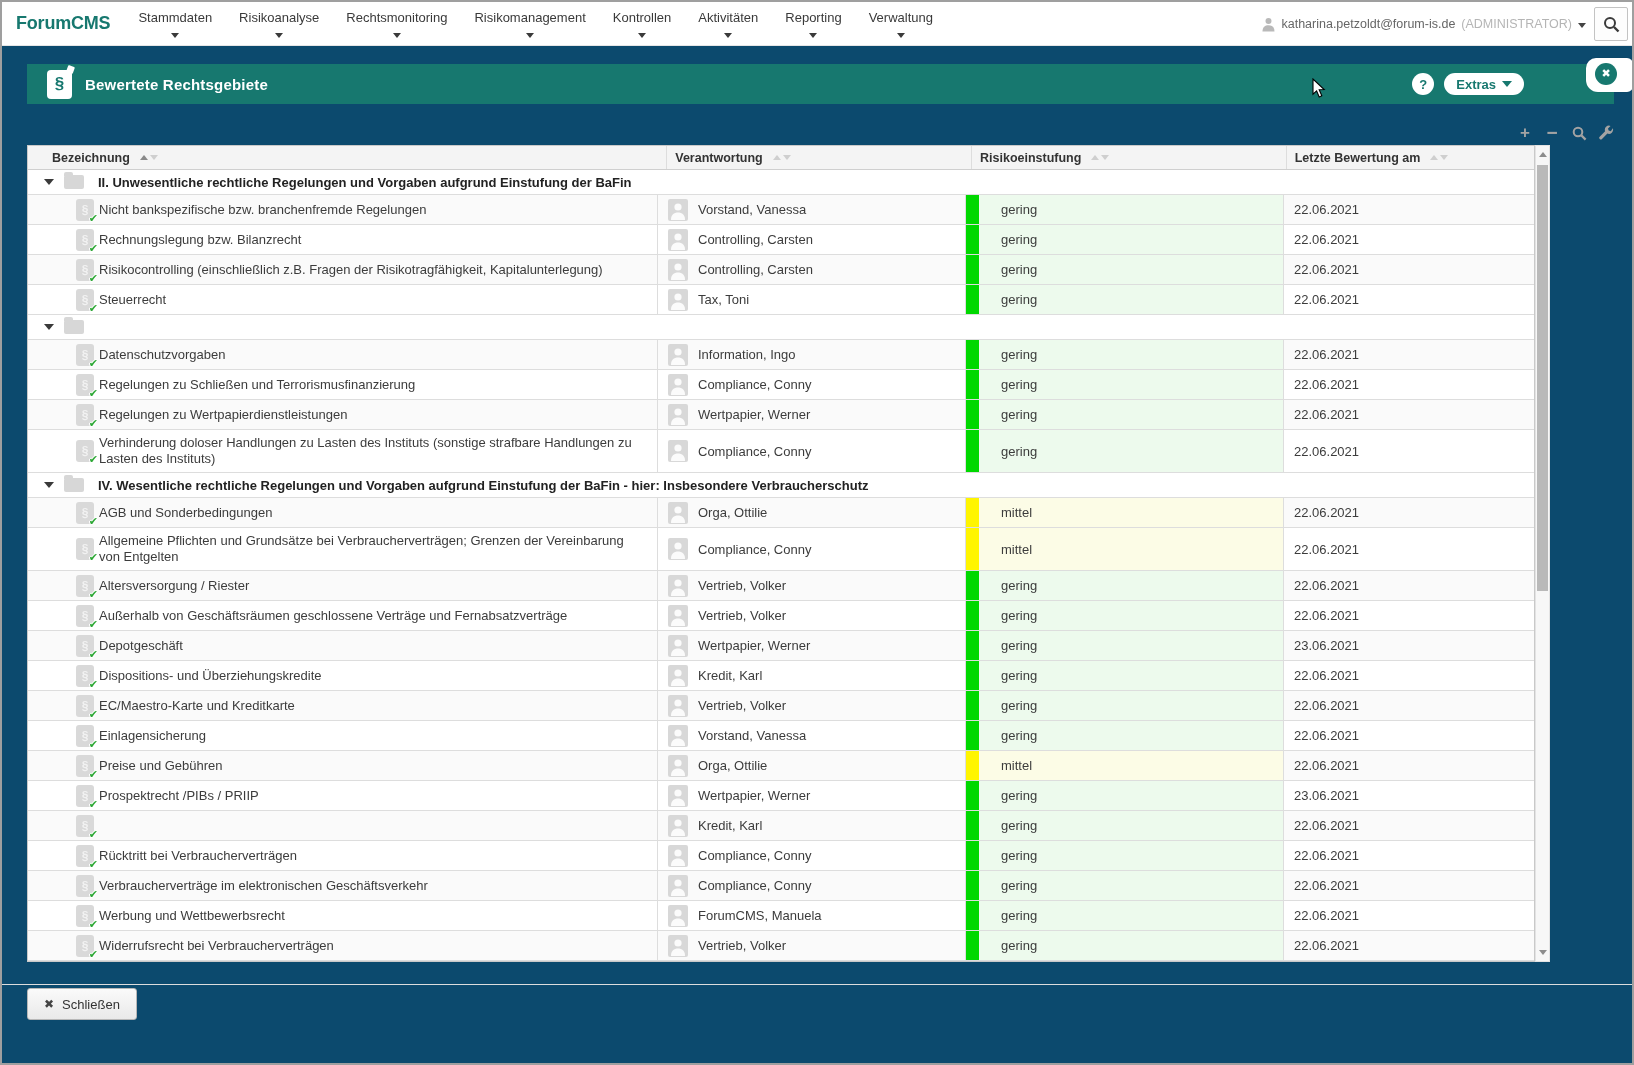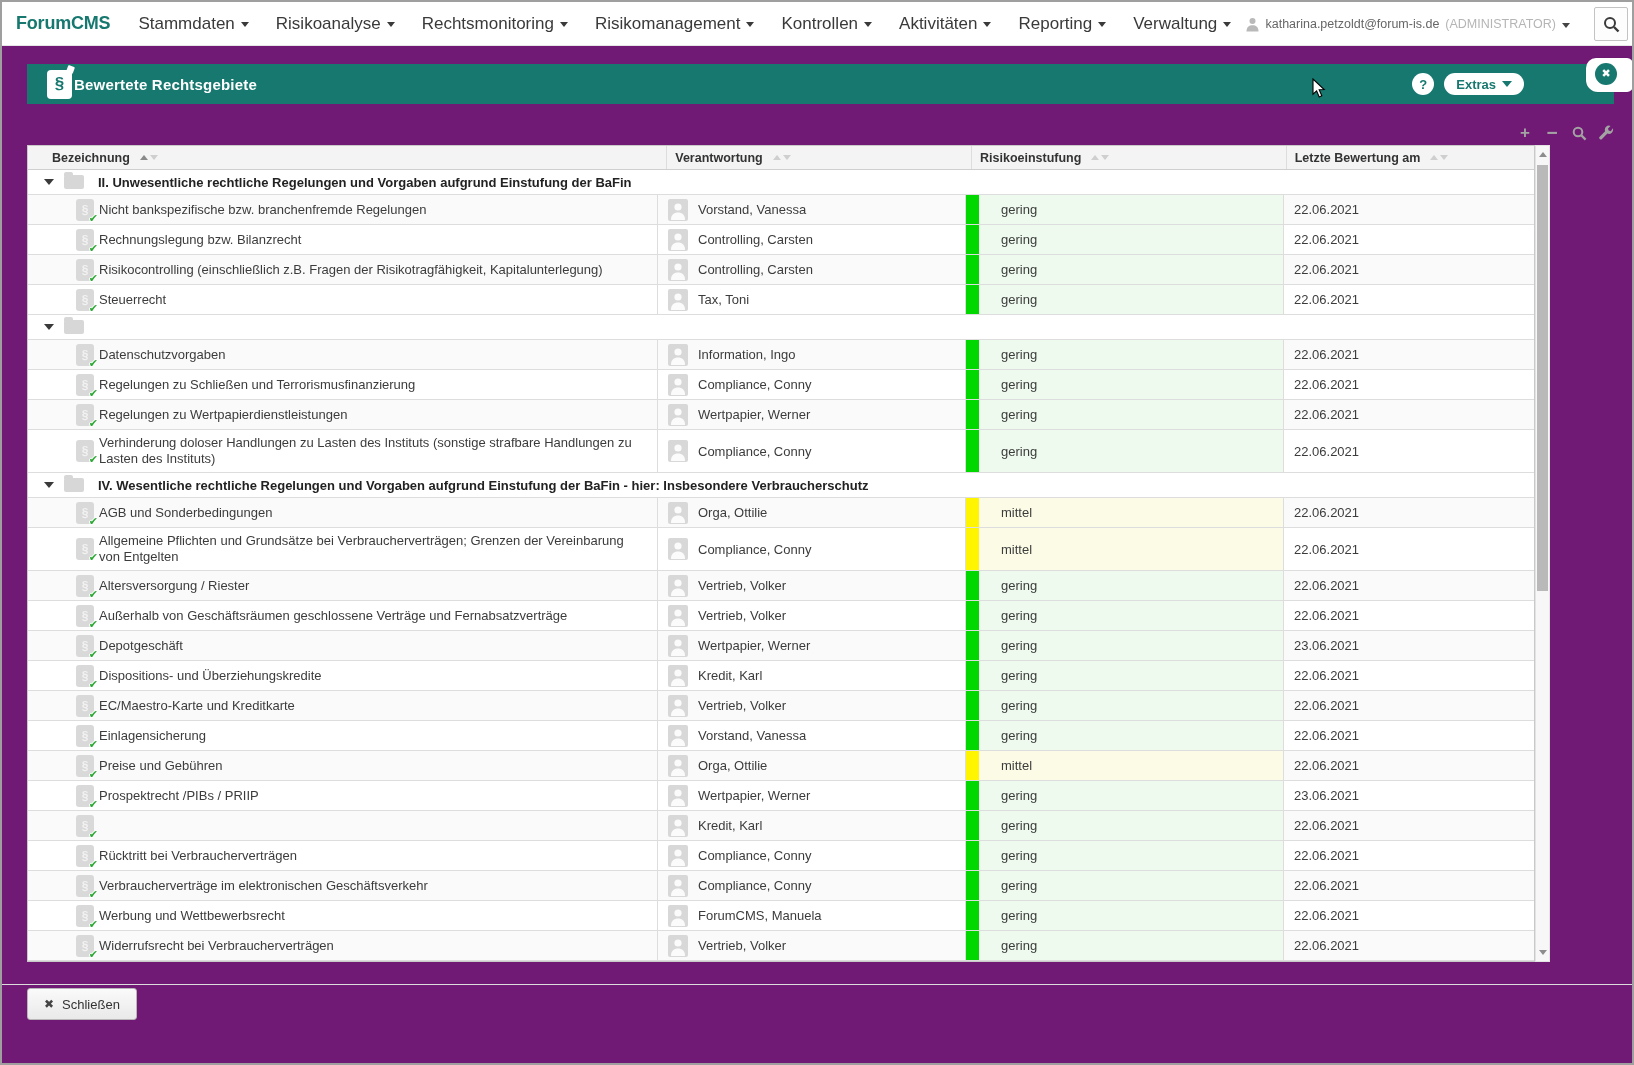--- a/index.html
+++ b/index.html
@@ -1,33 +1,33 @@
 <!DOCTYPE html>
 <html lang="de" style="--accent: #17786F;"><head>
 <meta charset="utf-8">
 <style>
   * { margin:0; padding:0; box-sizing:border-box; }
   html,body { background:#e9e9e9; }
   body { font-family:"Liberation Sans","DejaVu Sans",sans-serif; }
   .window {
-    position:relative; width:1634px; height:1065px; background:#701a75;
+    position:relative; width:1634px; height:1065px; background:#0c4a6e;
     border:2px solid #9f9f9f; overflow:hidden;
     font-size:13px; color:#3c3c3c;
   }
 
   
   .topnav {
     position:absolute; left:0; top:0; right:0; height:44px; background:#fff;
     border-bottom:1px solid #e6e6e6; display:flex; align-items:center;
   }
   .brand { font-size:18px; font-weight:bold; color:var(--accent,#17786F); margin:0 28px 0 14px; letter-spacing:-0.2px; }
   .menu { display:flex; align-items:center; gap:27px; }
-  .menu-item { display:flex; align-items:center; gap:6px; color:#3a3a3a; font-size:17px; cursor:pointer; }
+  .menu-item { display:flex; align-items:center; gap:6px; color:#3a3a3a; font-size:13px; cursor:pointer;flex-direction:column; }
   .caret { width:0; height:0; border-left:4px solid transparent; border-right:4px solid transparent; border-top:5px solid #3a3a3a; margin-top:2px; }
-  .nav-right { position:absolute; right:4px; top:0; height:44px; display:flex; align-items:center; gap:16px; }
+  .nav-right { position:absolute; right:4px; top:0; height:44px; display:flex; align-items:center; gap:0; }
   .user-box { display:flex; align-items:center; gap:6px; cursor:pointer; }
   .user-email { color:#666; font-size:12.5px; }
   .user-role { color:#b5b5b5; font-size:12.5px; }
   .user-caret { border-top-color:#444; }
   .search-btn {
     width:34px; height:34px; border:1px solid #c3c3c3; border-radius:2px; background:#fdfdfd;
     display:flex; align-items:center; justify-content:center; cursor:pointer; margin-left:8px;
   }
 
   
@@ -37,21 +37,21 @@
   }
   .ph-icon {
     position:relative; width:25px; height:29px; background:#fff; border-radius:4px;
     margin-left:20px; display:flex; align-items:center; justify-content:center;
     color:var(--accent,#17786F); font-weight:bold; font-size:17px;
   }
   .ph-icon::after {
     content:""; position:absolute; right:-2px; top:-4px; width:7px; height:7px;
     background:#fff; border-radius:1px; transform:rotate(20deg);
   }
-  .ph-title { color:#fff; font-weight:bold; font-size:15px; margin-left:2px; letter-spacing:0.2px; }
+  .ph-title { color:#fff; font-weight:bold; font-size:15px; margin-left:13px; letter-spacing:0.2px; }
   .ph-right { position:absolute; right:90px; top:0; height:40px; display:flex; align-items:center; gap:10px; }
   .help-btn {
     width:22px; height:22px; border-radius:50%; background:#fff; border:none;
     color:var(--accent,#17786F); font-weight:bold; font-size:13px; cursor:pointer;
     display:flex; align-items:center; justify-content:center;
   }
   .extras-btn {
     height:22px; border-radius:11px; background:#fff; border:none; padding:0 12px;
     color:var(--accent,#17786F); font-weight:bold; font-size:13px; cursor:pointer;
     display:flex; align-items:center; gap:6px;

